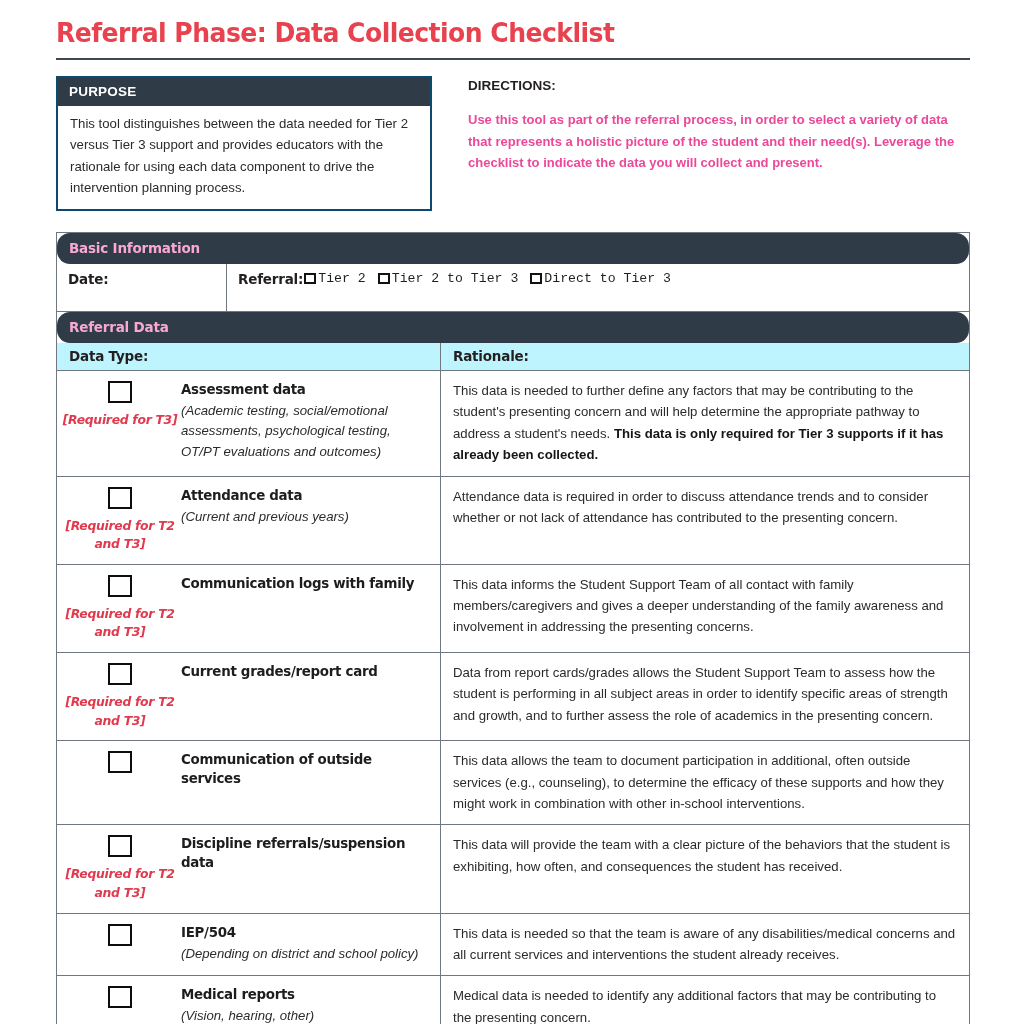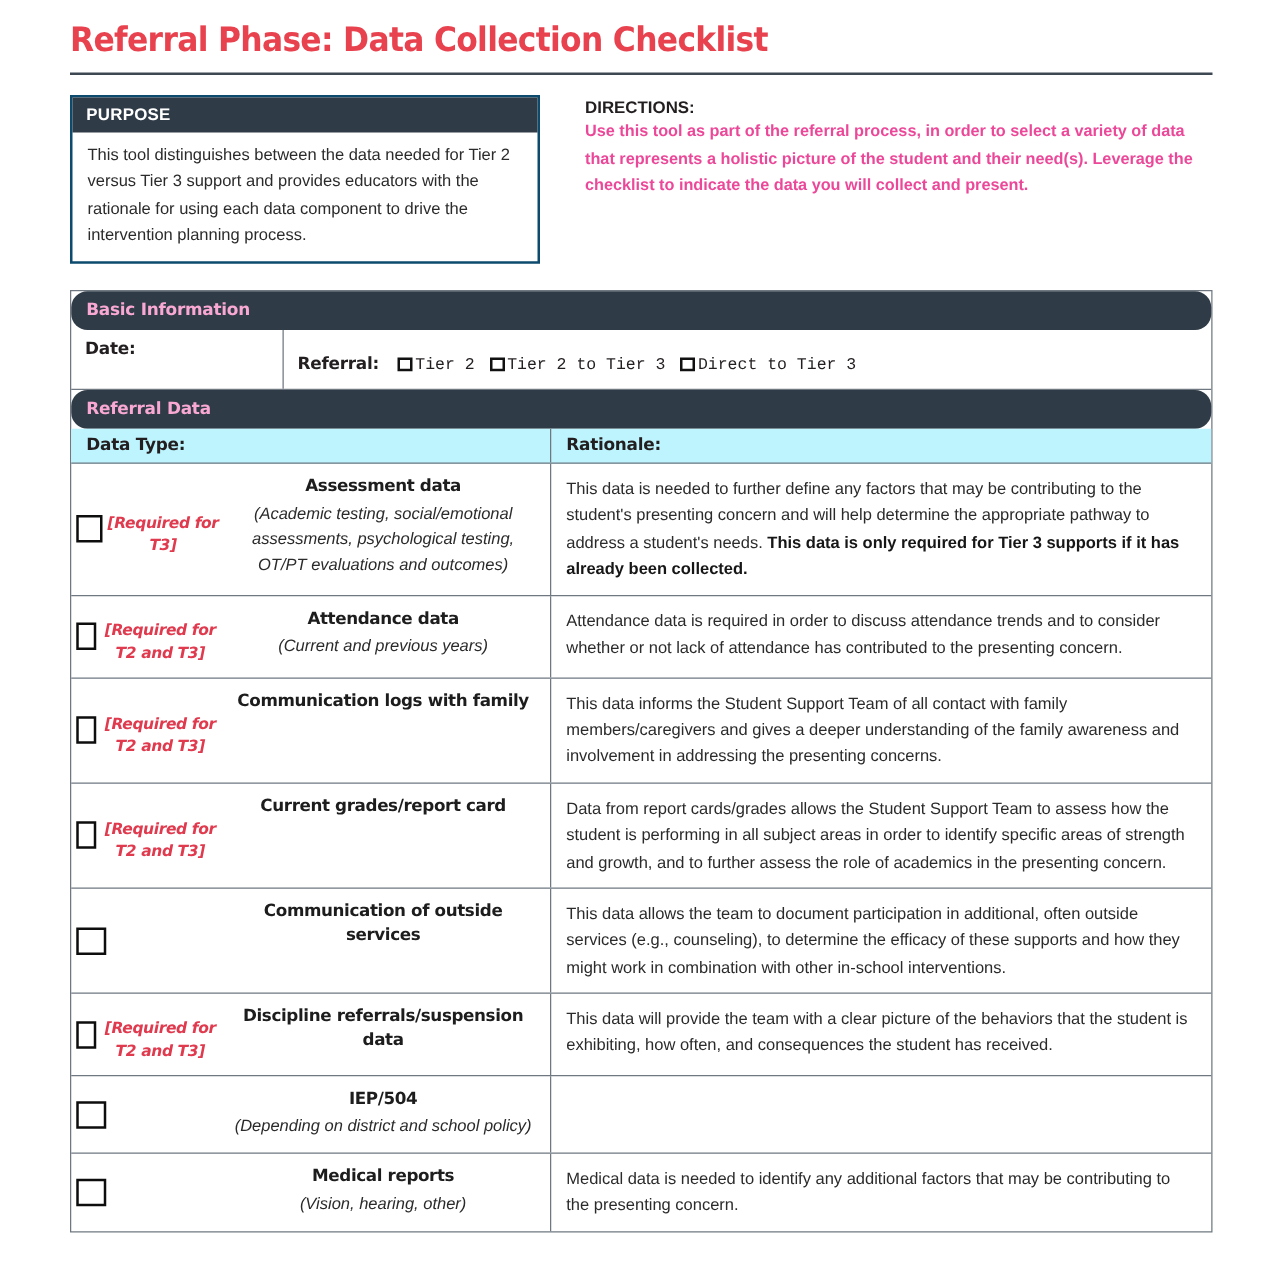--- a/index.html
+++ b/index.html
@@ -78,21 +78,21 @@
   }
   .directions {
     margin-left: 36px;
     width: 490px;
     padding-top: 2px;
   }
   .directions-head {
     font-weight: bold;
     font-size: 13.5px;
     color: #231f20;
-    margin-bottom: 1px;
+    margin-bottom: 16px;
   }
   .directions-body {
     font-size: 13px;
     line-height: 1.66;
     color: #ec4899;
     font-weight: bold;
   }
 
   
   .checklist {
@@ -124,21 +124,21 @@
   .basic-cell {
     box-sizing: border-box;
     padding: 7px 11px 0 11px;
     font-weight: bold;
     font-size: 13.5px;
     font-family: "DejaVu Sans", sans-serif;
     letter-spacing: -0.2px;
   }
   .bc-name { width: 334px; border-right: 1px solid #6f7881; }
   .bc-date { width: 170px; border-right: 1px solid #6f7881; }
-  .bc-ref  { flex: 1; display: flex; align-items: center; padding-top: 7px; gap: 14px; }
+  .bc-ref  { flex: 1; display: flex; align-items: flex-start; padding-top: 7px; }
 
   .ref-label { white-space: nowrap; }
   .ref-opts { display: flex; align-items: flex-start; }
   .ref-opt {
     display: flex;
     align-items: center;
     margin-left: 1px;
     margin-right: 11px;
     white-space: nowrap;
   }
@@ -186,21 +186,21 @@
     width: 384px;
     box-sizing: border-box;
     border-right: 1px solid #6f7881;
     display: flex;
     padding: 9px 8px 10px 4px;
   }
   .cb-col {
     width: 118px;
     flex: none;
     display: flex;
-    flex-direction: row;
+    flex-direction: column;
     align-items: center;
     padding-top: 1px;
   }
   .cb-big {
     width: 24px;
     height: 22px;
     border: 2.5px solid #0d0d0d;
     box-sizing: border-box;
     background: #ffffff;
   }
@@ -208,21 +208,21 @@
     margin-top: 8px;
     color: #e03a4e;
     font-weight: bold;
     font-style: italic;
     font-size: 12.4px;
     line-height: 1.5;
     text-align: center;
     font-family: "DejaVu Sans", sans-serif;
     letter-spacing: -0.3px;
   }
-  .dt-text { flex: 1; padding-left: 2px; text-align: center; }
+  .dt-text { flex: 1; padding-left: 2px; }
   .dt-title {
     font-weight: bold;
     font-size: 13.4px;
     font-family: "DejaVu Sans", sans-serif;
     letter-spacing: -0.3px;
     line-height: 1.42;
     color: #1d1d1d;
   }
   .dt-sub {
     font-style: italic;
@@ -374,20 +374,21 @@
         <div class="drow">
           <div class="dt-cell">
             <div class="cb-col">
               <div class="cb-big"></div>
             </div>
             <div class="dt-text">
               <div class="dt-title">IEP/504</div>
               <div class="dt-sub">(Depending on district and school policy)</div>
             </div>
           </div>
+          <div class="rat-cell"><span>This data is needed so that the team is aware of any disabilities/medical concerns and all current services and interventions the student already receives.</span></div>
         </div>
         <div class="drow">
           <div class="dt-cell">
             <div class="cb-col">
               <div class="cb-big"></div>
             </div>
             <div class="dt-text">
               <div class="dt-title">Medical reports</div>
               <div class="dt-sub">(Vision, hearing, other)</div>
             </div>

